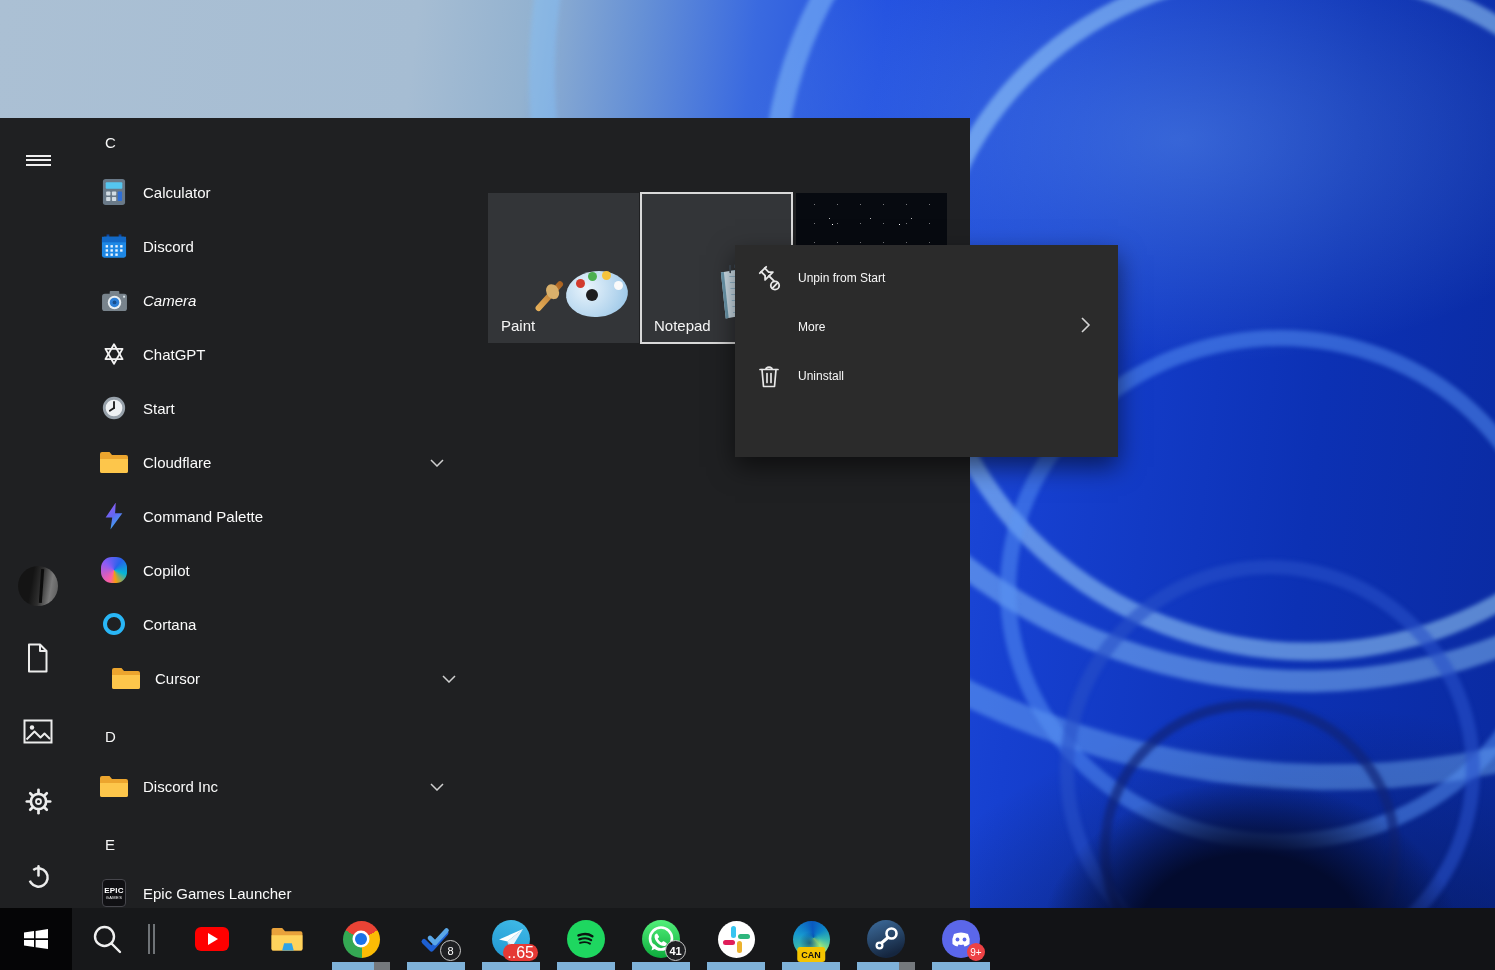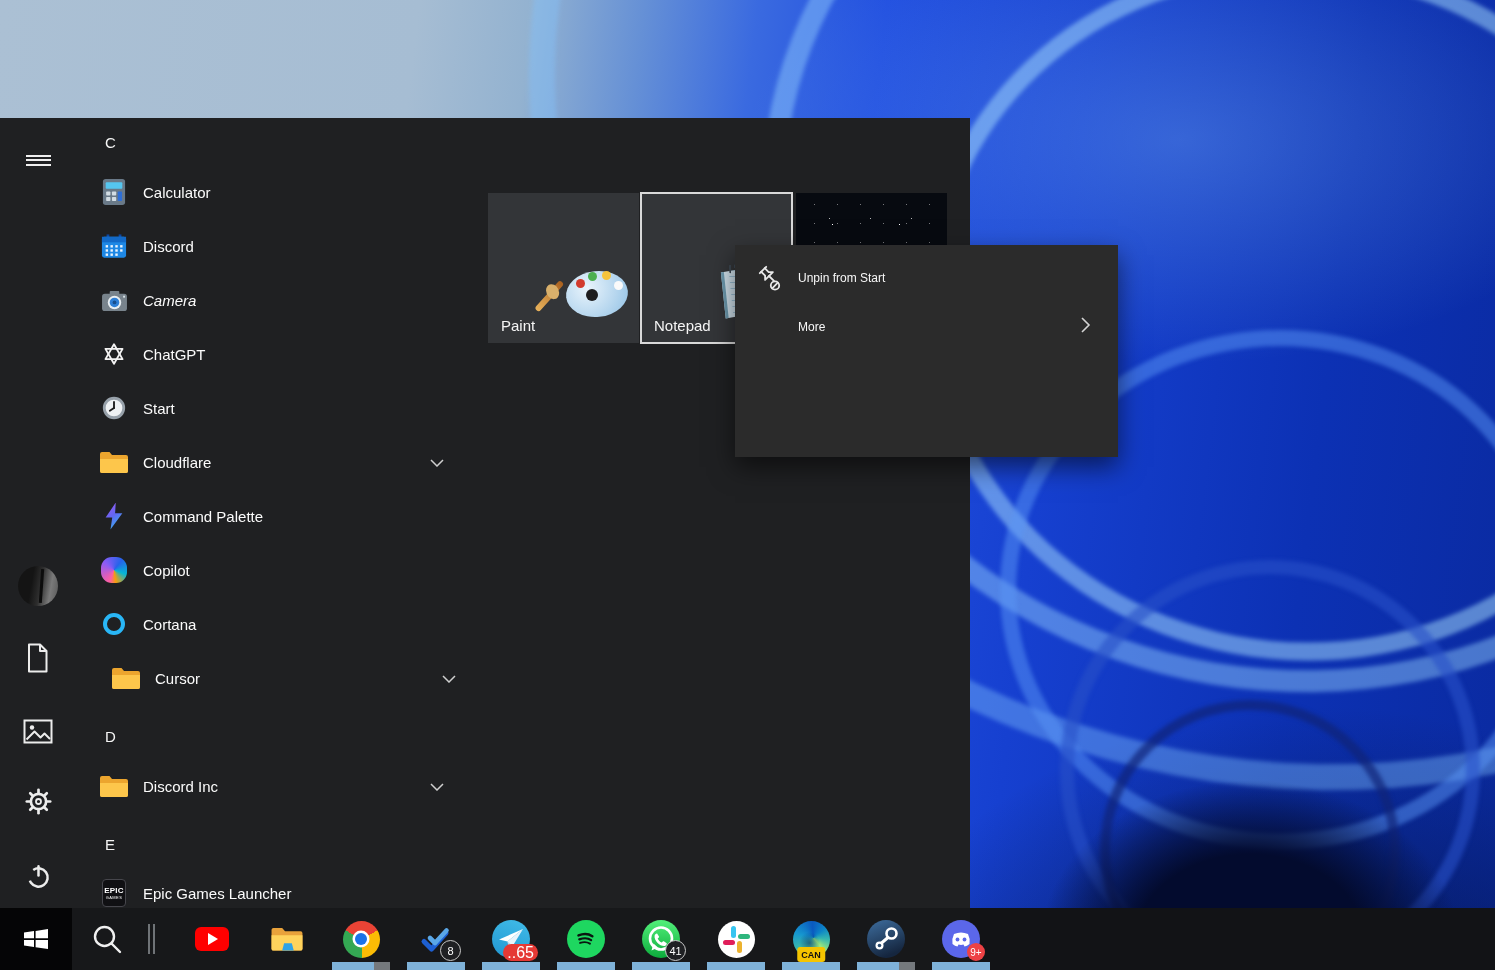--- a/index.html
+++ b/index.html
@@ -379,20 +379,32 @@
           </svg>
         </span>
       <span class="clbl">Unpin from Start</span>
     </div>
     <div class="citem">
       <span class="clbl">More</span>
       <span class="sub"><svg width="10" height="16" viewBox="0 0 10 16" fill="none" stroke="#d4d4d4" stroke-width="1.6">
             <polyline points="1,1 8,8 1,15"></polyline>
           </svg></span>
     </div>
+    <div class="citem">
+      <span class="cic">
+          <svg width="26" height="26" viewBox="0 0 26 26" fill="none" stroke="#e8e8e8" stroke-width="1.7" stroke-linecap="round" stroke-linejoin="round">
+            <path d="M10 5.5 Q13 3 16 5.5"></path>
+            <line x1="4" y1="6.5" x2="22" y2="6.5"></line>
+            <path d="M6 6.5 L7.5 23.5 H18.5 L20 6.5"></path>
+            <line x1="11" y1="10.5" x2="11" y2="19.5"></line>
+            <line x1="15" y1="10.5" x2="15" y2="19.5"></line>
+          </svg>
+        </span>
+      <span class="clbl">Uninstall</span>
+    </div>
   </div>
 
   <div class="taskbar">
     <div class="tb-item" style="left:12px;">
       <svg width="30" height="30" viewBox="0 0 30 30" fill="#fff">
           <polygon points="3,8.6 13,7.1 13,14.3 3,14.3"></polygon>
           <polygon points="14.6,6.9 27,5.1 27,14.3 14.6,14.3"></polygon>
           <polygon points="3,15.9 13,15.9 13,23.1 3,21.6"></polygon>
           <polygon points="14.6,15.9 27,15.9 27,25.1 14.6,23.3"></polygon>
         </svg>
@@ -443,21 +455,21 @@
     <div class="tb-item" style="left:562px;">
       <span style="width:38px;height:38px;border-radius:50%;background:#1ed760;display:flex;align-items:center;justify-content:center;">
         <svg width="30" height="30" viewBox="0 0 38 38" fill="none" stroke="#0a1610" stroke-linecap="round">
             <path d="M9.5 14.5 c6-2.5 13-2 17.5 1" stroke-width="3.2"></path>
             <path d="M10.5 19.5 c5.5-2 11.5-1.6 15 1" stroke-width="2.8"></path>
             <path d="M11.5 24 c4.5-1.6 9-1.3 12.5 0.9" stroke-width="2.4"></path>
           </svg>
       </span>
     </div>
     <div class="tb-item" style="left:637px;">
-      <span style="position:relative;width:38px;height:38px;display:flex;align-items:center;justify-content:center;">
+      <span style="position:relative;width:38px;height:38px;display:flex;align-items:center;justify-content:center;font-weight:bold;">
         <svg width="38" height="38" viewBox="0 0 38 38">
             <defs>
               <linearGradient id="wa1" x1="0" y1="0" x2="0" y2="1">
                 <stop offset="0" stop-color="#53f07a"></stop>
                 <stop offset="1" stop-color="#0cab3c"></stop>
               </linearGradient>
             </defs>
             <circle cx="19" cy="19" r="19" fill="url(#wa1)"></circle>
             <circle cx="19" cy="18.5" r="11" fill="none" stroke="#fff" stroke-width="2.6"></circle>
             <polygon points="9.5,30.5 11.5,23.5 16,27.5" fill="#fff"></polygon>

